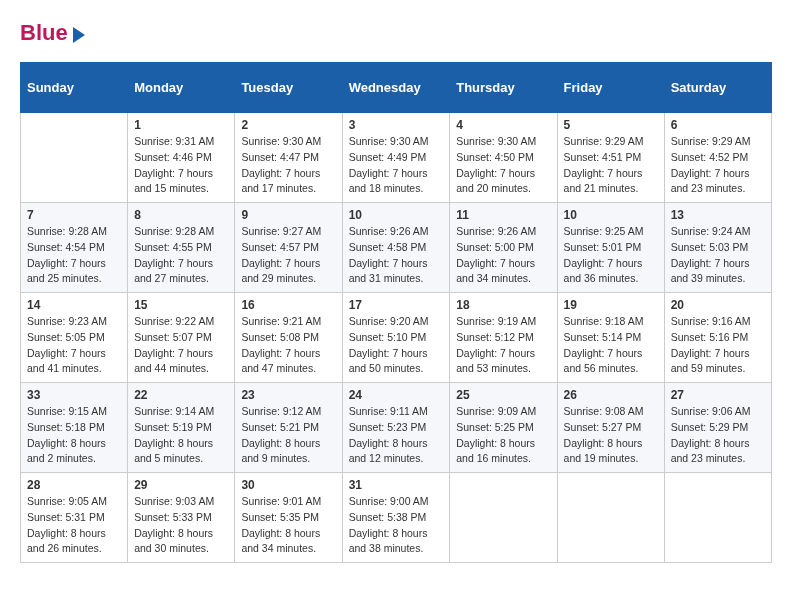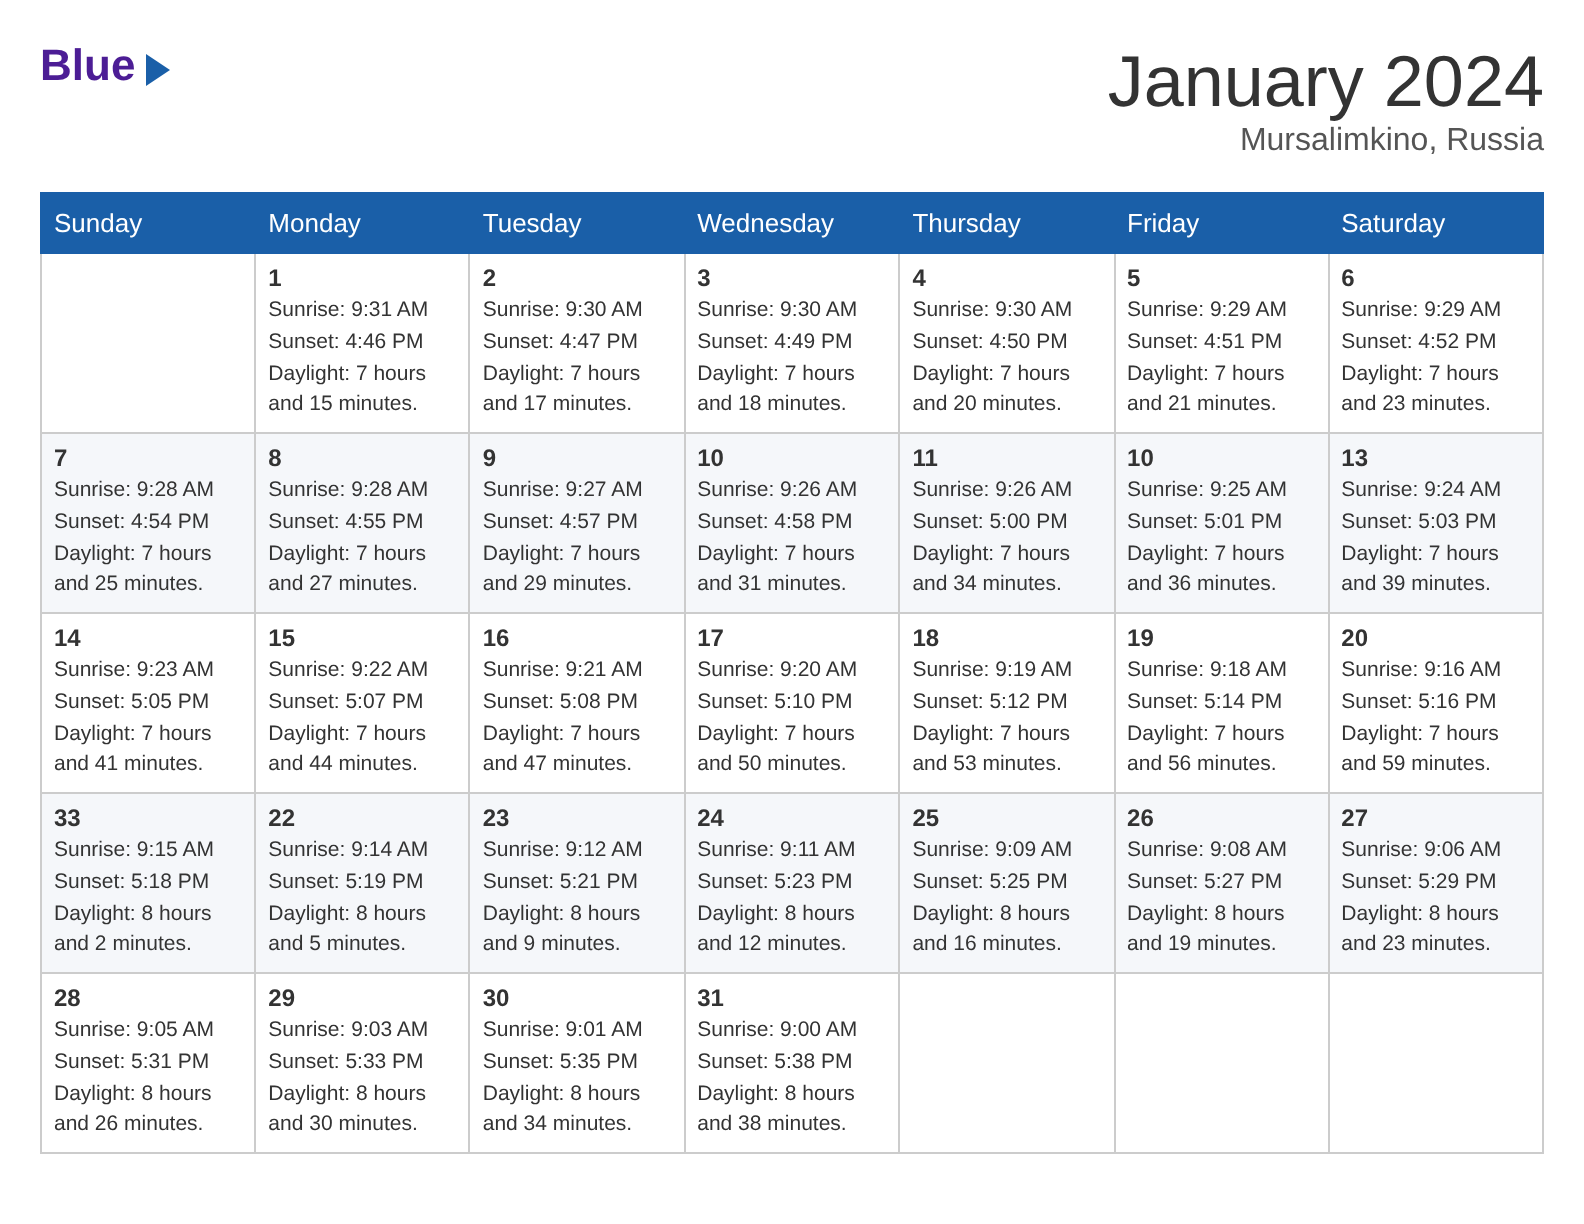--- a/index.html
+++ b/index.html
@@ -27,21 +27,21 @@
       gap: 2px;
     }
     .logo-general {
       font-size: 22px;
       font-weight: bold;
       color: #333;
     }
     .logo-blue {
       font-size: 22px;
       font-weight: bold;
-      color: #4c1d95;
+      color: #be185d;
     }
     .logo-arrow {
       width: 0;
       height: 0;
       border-left: 12px solid #1a5fa8;
       border-top: 8px solid transparent;
       border-bottom: 8px solid transparent;
       margin-left: 3px;
       margin-top: 4px;
     }
@@ -57,23 +57,23 @@
       font-size: 16px;
       color: #555;
     }
     table {
       width: 100%;
       border-collapse: collapse;
     }
     th {
       background-color: #1a5fa8;
       color: #fff;
-      padding: 7px 6px;
+      padding: 17px 6px;
       font-size: 13px;
-      font-weight: normal;
+      font-weight: bold;
       text-align: left;
       border: 1px solid #1a5fa8;
     }
     td {
       vertical-align: top;
       border: 1px solid #ccc;
       padding: 5px 6px;
       font-size: 10.5px;
       color: #333;
       width: 108px;
@@ -101,24 +101,20 @@
   </style>
 </head>
 <body>
 
 <div class="header">
   <div class="logo">
     <div class="logo-text">
       <span class="logo-blue">Blue</span>
       <div class="logo-arrow"></div>
     </div>
-  </div>
-  <div class="title-area">
-    <div class="month-title">January 2024</div>
-    <div class="location">Mursalimkino, Russia</div>
   </div>
 </div>
 
 <table>
   <thead>
     <tr>
     <th>Sunday</th>
         <th>Monday</th>
         <th>Tuesday</th>
         <th>Wednesday</th>

